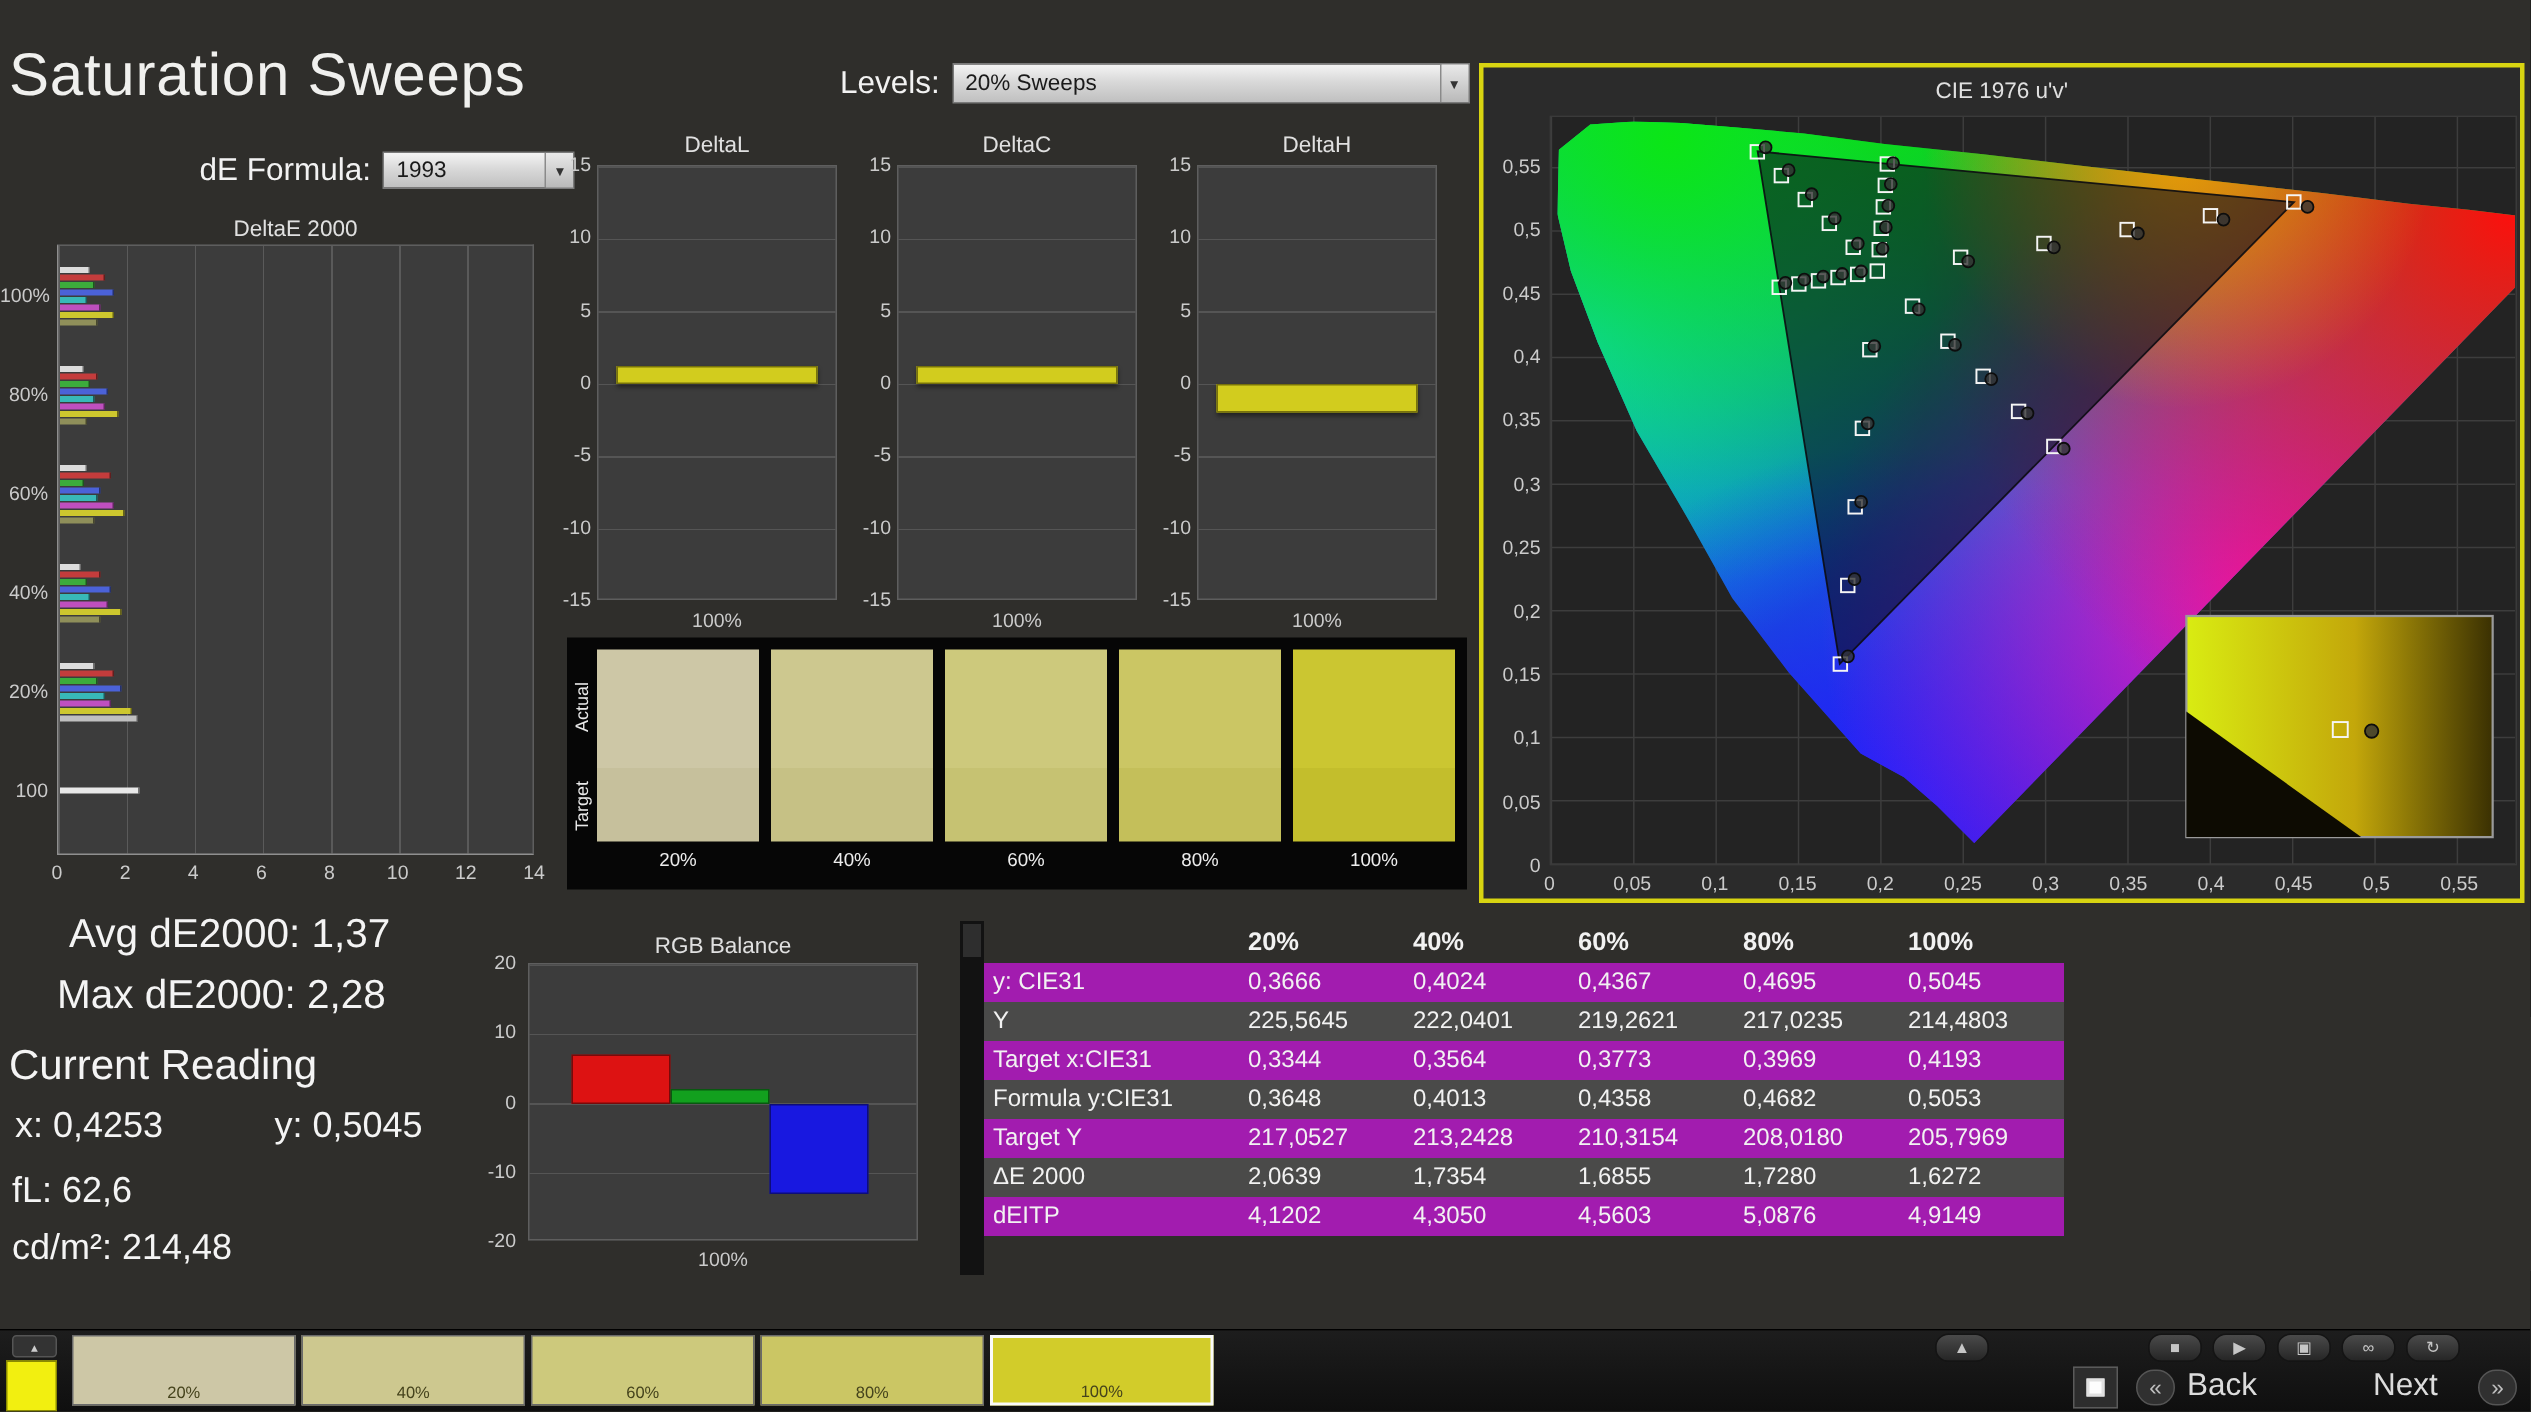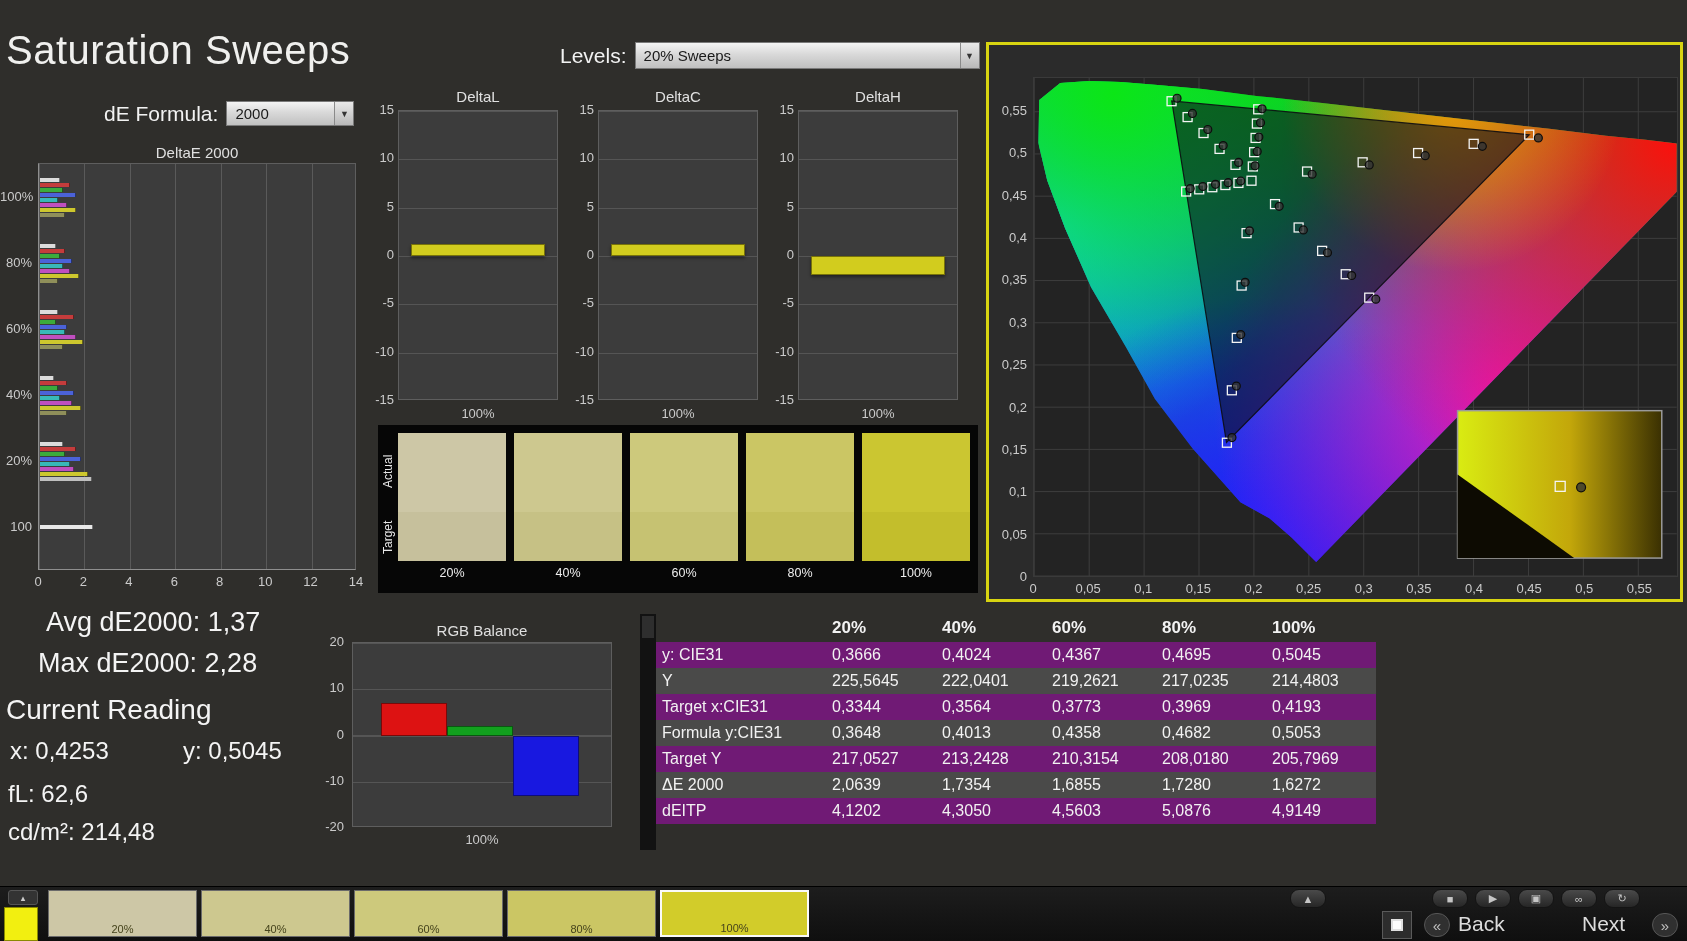--- a/index.html
+++ b/index.html
@@ -1,21 +1,21 @@
 <!DOCTYPE html>
 <html><head>
 <meta charset="utf-8">
 <style>
   *{margin:0;padding:0;box-sizing:border-box}
   html,body{background:#1a1a1a}
   #app{position:relative;width:1687px;height:941px;background:#2f2e2b;overflow:hidden;
        font-family:"Liberation Sans",sans-serif;color:#e8e8e8}
   .page-title{position:absolute;left:6px;top:28px;font-size:40px;color:#f0f0ee;letter-spacing:.5px}
   .ctl{position:absolute;display:flex;align-items:center;gap:8px}
-  #de-formula{left:104px;top:101px}
+  #de-formula{left:133px;top:101px}
   #levels{left:560px;top:42px}
   .ctl-label{font-size:21px;color:#f2f2f2;white-space:nowrap}
   .dropdown{background:linear-gradient(#f4f4f4,#d9d9d9 45%,#c0c0c0);border:1px solid #7a7a7a;
             display:flex;align-items:center;color:#1a1a1a;font-size:15px;cursor:pointer}
   #de-dd{width:128px;height:25px}
   #levels-dd{width:345px;height:27px}
   .dd-value{flex:1;padding:0 8px;white-space:nowrap;overflow:hidden}
   .dd-arrow{width:19px;align-self:stretch;background:linear-gradient(#e9e9e9,#b9b9b9);
             border-left:1px solid #8a8a8a;display:flex;align-items:center;justify-content:center;font-size:9px;color:#333}
   .chart-title{position:absolute;text-align:center;font-size:15px;color:#e0e0e0;white-space:nowrap}
@@ -81,21 +81,21 @@
   
   #table-panel{position:absolute;left:640px;top:614px;width:746px;height:240px}
   #table-scrollbar{position:absolute;left:0;top:0;width:16px;height:236px;background:#121212}
   #table-scrollbar .thumb{margin:2px;height:22px;background:#2e2e2e}
   #results-table{position:absolute;left:16px;top:0;border-collapse:collapse;font-size:16px;color:#f2f2f2}
   #results-table th{font-size:17px;font-weight:bold;text-align:left;height:28px;padding:0 6px}
   #results-table td{height:26px;padding:0 6px;white-space:nowrap}
   #results-table .lbl{width:170px}
   #results-table td:not(.lbl),#results-table th:not(.lbl){width:110px}
   tr.even{background:#4a4a49}
-  tr.odd{background:#701a75}
+  tr.odd{background:#a21caf}
   
   #bottom-bar{position:absolute;left:0;top:886px;width:1687px;height:55px;
       background:linear-gradient(#1d1d1d,#0f0f0f);border-top:1px solid #000}
   #bb-toggle{position:absolute;left:8px;top:3px;width:30px;height:15px;background:#333;border-radius:3px;
       border:1px solid #555;color:#ccc;font-size:9px;display:flex;align-items:center;justify-content:center;cursor:pointer}
   #bb-color{position:absolute;left:4px;top:20px;width:34px;height:34px;background:#f2ef10;border:1px solid #8a8a00}
   .bb-swatch{position:absolute;top:3px;width:149px;height:47px;border:1px solid #6a6a6a;cursor:pointer}
   .bb-swatch.selected{border:2px solid #fafafa}
   .bb-sw-label{position:absolute;bottom:1px;width:100%;text-align:center;font-size:11px;color:#45431c}
   .round-btn{position:absolute;top:2px;width:36px;height:19px;border-radius:9px;
@@ -115,21 +115,21 @@
 </head>
 <body>
 
 <div id="app">
 
   <div class="page-title">Saturation Sweeps</div>
 
   <div class="ctl" id="de-formula">
     <span class="ctl-label">dE Formula:</span>
     <div class="dropdown" id="de-dd">
-      <span class="dd-value">2000</span>
+      <span class="dd-value">1993</span>
       <span class="dd-arrow">▼</span>
     </div>
   </div>
 
   <div class="ctl" id="levels">
     <span class="ctl-label">Levels:</span>
     <div class="dropdown" id="levels-dd">
       <span class="dd-value">20% Sweeps</span>
       <span class="dd-arrow">▼</span>
     </div>
@@ -287,20 +287,21 @@
         <div class="sw-label" style="left: 368px;">80%</div>
         <div class="swatch" style="left: 484px;">
           <div class="sw-a" style="background: rgb(203, 198, 49);"></div>
           <div class="sw-t" style="background: rgb(195, 190, 44);"></div>
         </div>
         <div class="sw-label" style="left: 484px;">100%</div>
       </div>
   </div>
 
   <div id="cie-panel">
+    <div class="chart-title" id="cie-title">CIE 1976 u'v'</div>
     <svg id="cie-svg" width="645" height="500" viewBox="0 0 645 500">
       <defs>
         <clipPath id="locusClip">
           <path d="M283,486 L258,461 L236,442 L207,426 L159,372 L121,322 L92,270 L57,210 L31,151 L13,103 L4,65 L5,22 L26,5 L55,3 L87,4 L124,7 L169,11 L223,18 L289,25 L366,34 L445,43 L517,51 L574,58 L614,62 L687,71 Z"></path>
         </clipPath>
         <linearGradient id="gBase" x1="0" y1="500" x2="0" y2="0" gradientUnits="userSpaceOnUse">
           <stop offset="0" stop-color="#2a17d8"></stop>
             <stop offset="0.5" stop-color="#0c76d0"></stop>
             <stop offset="1" stop-color="#0cd01c"></stop>
         </linearGradient>

